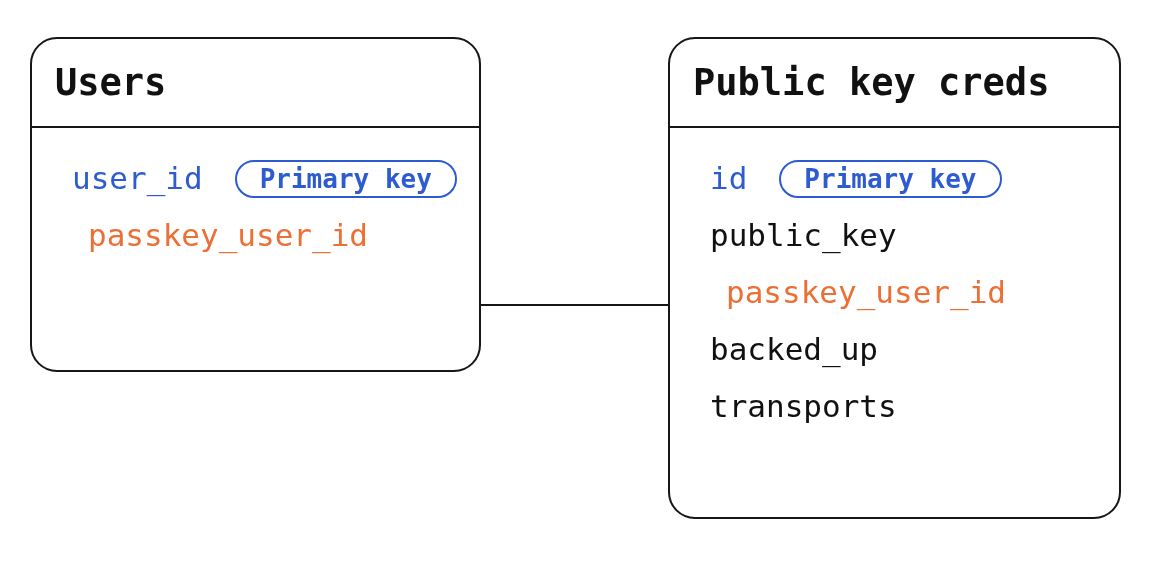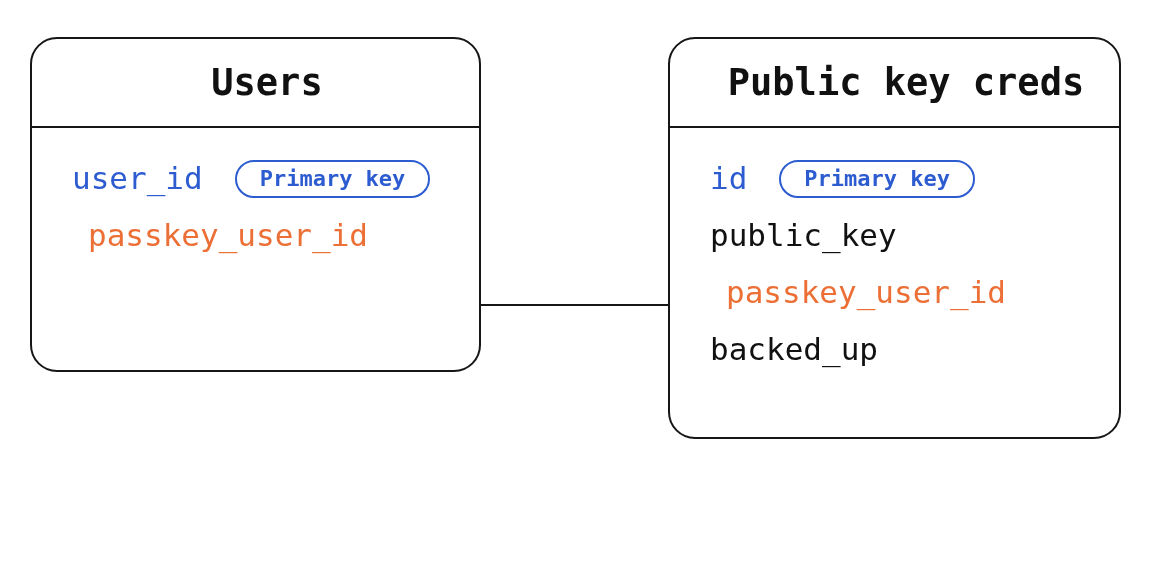--- a/index.html
+++ b/index.html
@@ -8,39 +8,39 @@
     background:var(--bg,#ffffff);
     font-family:"DejaVu Sans Mono","Liberation Mono",monospace;
   }
   .canvas{position:absolute;inset:0;}
   .card{
     position:absolute;box-sizing:border-box;
     border:2px solid var(--line,#161616);
     border-radius:27px;background:#ffffff;
   }
   .card-users{left:30px;top:37px;width:451px;height:335px;}
-  .card-creds{left:668px;top:37px;width:453px;height:402px;}
+  .card-creds{left:668px;top:37px;width:453px;height:482px;}
   .card-header{
-    height:87px;display:flex;align-items:center;justify-content:center;
+    height:87px;display:flex;align-items:center;
     border-bottom:2px solid var(--line,#161616);
     font-size:37px;font-weight:bold;color:var(--ink,#111111);
     letter-spacing:0;
     padding-left:23px;
   }
   .card-body{padding:32px 0 0 0;}
   .field-row{
     height:57px;display:flex;align-items:flex-start;padding-left:40px;
     font-size:31px;color:var(--ink,#111111);white-space:nowrap;
   }
   .c-blue{color:var(--blue,#2d5cd1);}
   .c-orange{color:var(--orange,#ec6f35);margin-left:16px;}
   .c-default{color:var(--ink,#111111);}
   .pk-badge{
     display:inline-block;margin-left:32px;
-    font-size:22px;font-weight:bold;line-height:32px;
+    font-size:26px;font-weight:bold;line-height:32px;
     color:var(--blue,#2d5cd1);
     border:2px solid var(--blue,#2d5cd1);
     border-radius:999px;padding:1px 23px;
   }
   .connector{
     position:absolute;left:479px;top:304px;width:191px;height:2px;
     background:var(--line,#161616);
   }
 </style>
 </head>
@@ -76,16 +76,19 @@
         </div>
         <div class="field-row">
           <span class="field-name c-default">public_key</span>
         </div>
         <div class="field-row">
           <span class="field-name c-orange">passkey_user_id</span>
         </div>
         <div class="field-row">
           <span class="field-name c-default">backed_up</span>
         </div>
+        <div class="field-row">
+          <span class="field-name c-default">transports</span>
+        </div>
       </div>
   </section>
 
 </div>
 
 </body></html>

